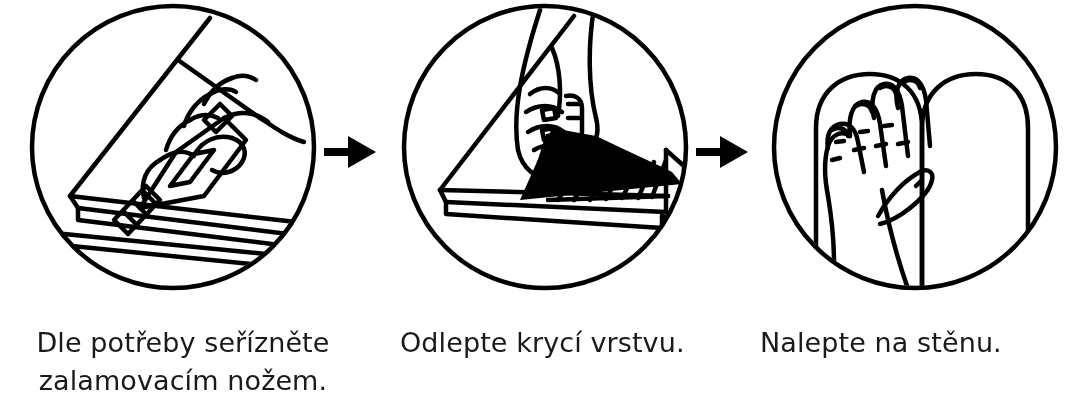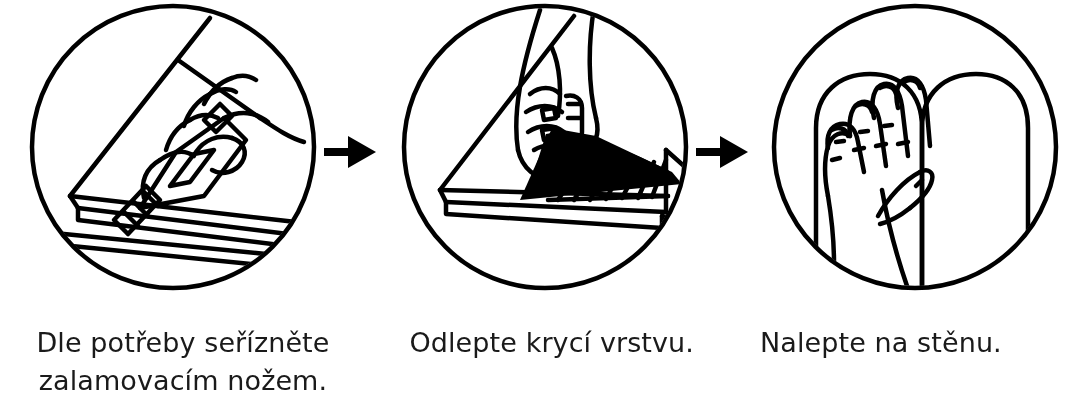--- a/index.html
+++ b/index.html
@@ -68,23 +68,23 @@
     color: #1a1a1a;
     letter-spacing: 0.1px;
     white-space: pre-line;
   }
   .caption-1 {
     left: 0px;
     width: 366px;
     text-align: center;
   }
   .caption-2 {
-    left: 364px;
+    left: 400px;
     width: 330px;
-    text-align: right;
+    text-align: left;
   }
   .caption-3 {
     left: 760px;
     width: 320px;
     text-align: left;
   }
 </style>
 </head>
 <body>
 

